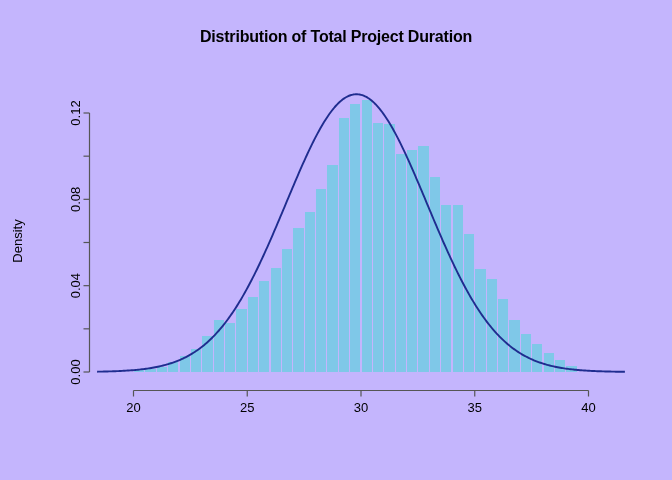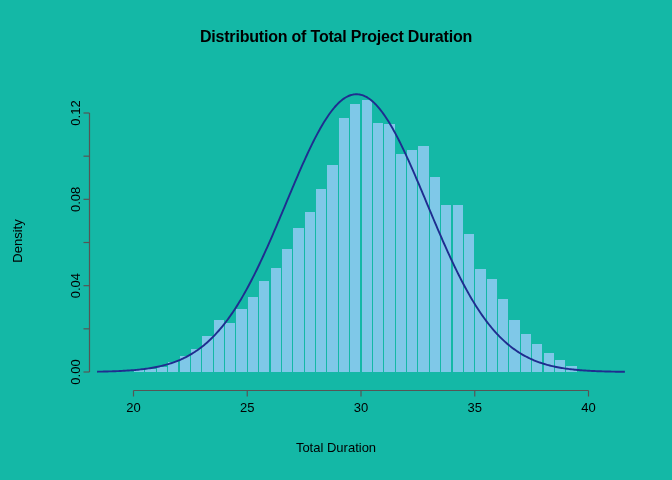--- a/index.html
+++ b/index.html
@@ -4,21 +4,21 @@
 <style>
   html, body {
     margin: 0;
     padding: 0;
     background: #ffffff;
   }
   #root {
     position: relative;
     width: 672px;
     height: 480px;
-    background: #14b8a6;
+    background: #c4b5fd;
     font-family: "Liberation Sans", sans-serif;
     overflow: hidden;
   }
   #chart-title {
     position: absolute;
     left: 0;
     top: 28px;
     width: 672px;
     text-align: center;
     font-size: 16px;
@@ -131,15 +131,14 @@
         <line x1="361.00" y1="390.5" x2="361.00" y2="396.5" stroke="#555555" stroke-width="1.2"></line>
         <text x="361.00" y="411.50" text-anchor="middle" class="tick-text">30</text>
         <line x1="474.75" y1="390.5" x2="474.75" y2="396.5" stroke="#555555" stroke-width="1.2"></line>
         <text x="474.75" y="411.50" text-anchor="middle" class="tick-text">35</text>
         <line x1="588.50" y1="390.5" x2="588.50" y2="396.5" stroke="#555555" stroke-width="1.2"></line>
         <text x="588.50" y="411.50" text-anchor="middle" class="tick-text">40</text>
       </g>
     </svg>
 
   <div class="axis-label" id="ylabel">Density</div>
-  <div class="axis-label" id="xlabel">Total Duration</div>
 
 </div>
 
 </body></html>

